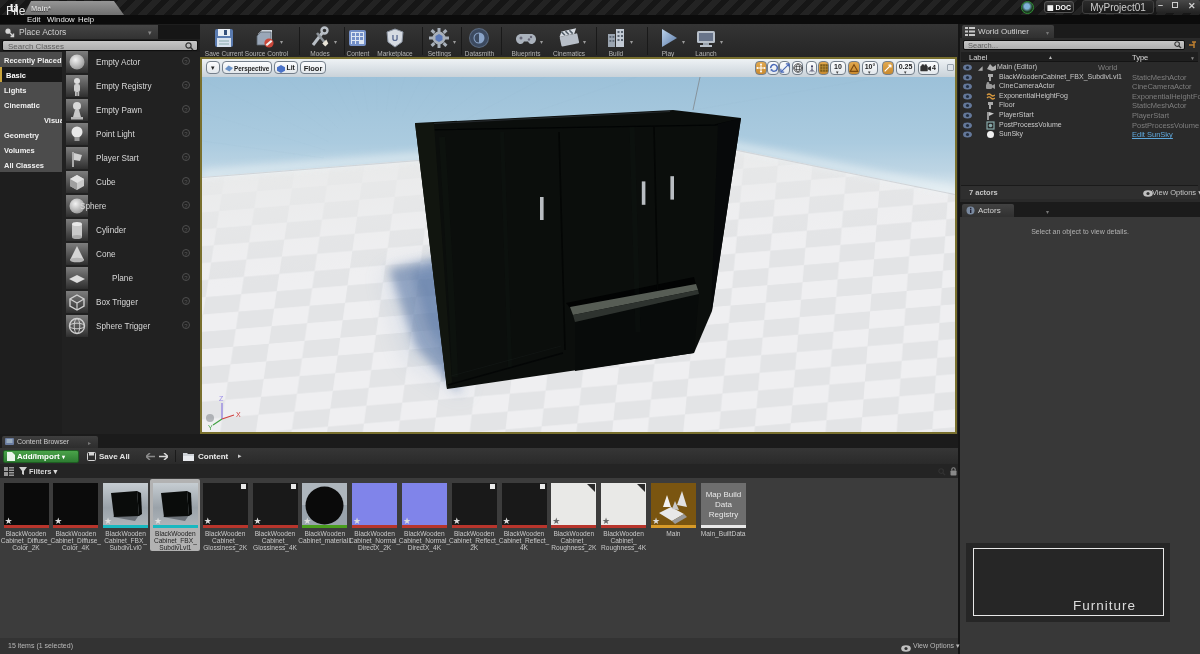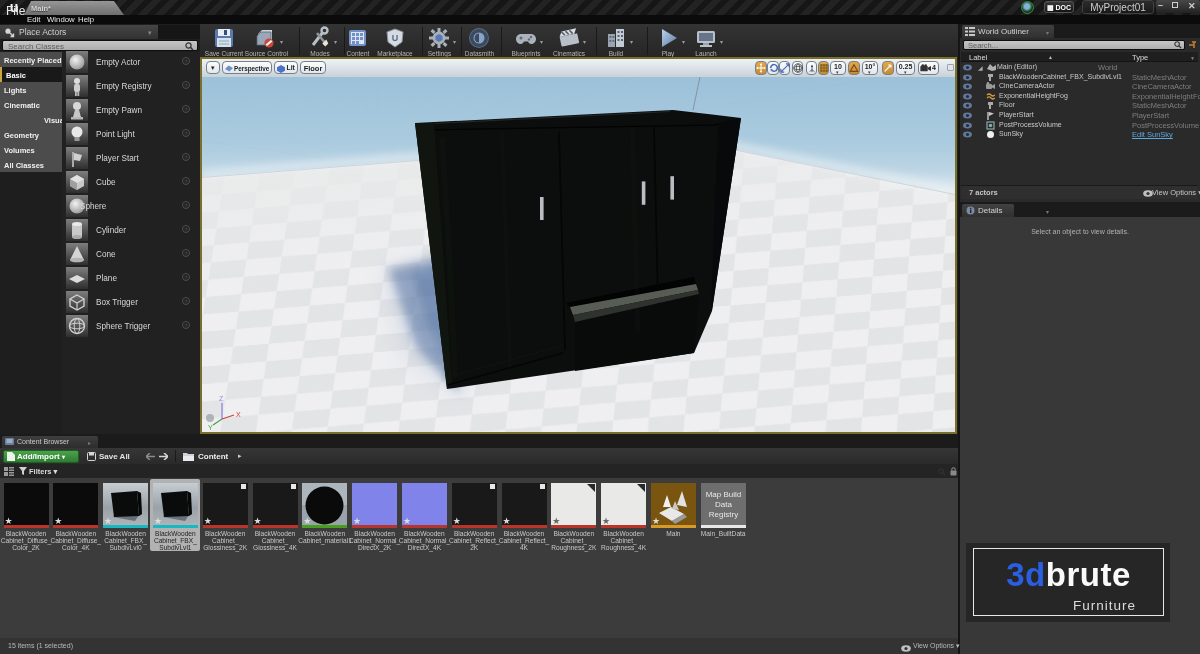--- a/index.html
+++ b/index.html
@@ -133,21 +133,21 @@
       <rect width="22" height="22" fill="url(#gb)"></rect>
       <path d="M11 3 L18 17 L4 17 Z" fill="#d5d5d5"></path>
       <ellipse cx="11" cy="17" rx="7" ry="2.3" fill="#b5b5b5"></ellipse>
     </svg>
 <div class="abs li-label" style="left:96px;top:250px">Cone</div>
 <div class="abs" style="left:182px;top:249px;width:8px;height:8px;border:1px solid #4e4e4e;border-radius:50%;color:#555;font-size:6px;text-align:center;line-height:8px">?</div>
 <svg class="abs" style="left:66px;top:267px" width="22" height="22" viewBox="0 0 22 22">
       <rect width="22" height="22" fill="url(#gb)"></rect>
       <path d="M11 8 L19 12 L11 16 L3 12 Z" fill="#dcdcdc"></path>
     </svg>
-<div class="abs li-label" style="left:96px;top:274px">Plane</div>
+<div class="abs li-label" style="left:112px;top:274px">Plane</div>
 <div class="abs" style="left:182px;top:273px;width:8px;height:8px;border:1px solid #4e4e4e;border-radius:50%;color:#555;font-size:6px;text-align:center;line-height:8px">?</div>
 <svg class="abs" style="left:66px;top:291px" width="22" height="22" viewBox="0 0 22 22">
       <rect width="22" height="22" fill="url(#gb)"></rect>
       <path d="M11 4 L18 8 L18 15 L11 19 L4 15 L4 8 Z" fill="none" stroke="#cfcfcf" stroke-width="1.4"></path>
       <path d="M4 8 L11 12 L18 8 M11 12 L11 19" fill="none" stroke="#cfcfcf" stroke-width="1.2"></path>
     </svg>
 <div class="abs li-label" style="left:96px;top:298px">Box Trigger</div>
 <div class="abs" style="left:182px;top:297px;width:8px;height:8px;border:1px solid #4e4e4e;border-radius:50%;color:#555;font-size:6px;text-align:center;line-height:8px">?</div>
 <svg class="abs" style="left:66px;top:315px" width="22" height="22" viewBox="0 0 22 22">
       <rect width="22" height="22" fill="url(#gb)"></rect>
@@ -572,27 +572,26 @@
       <circle cx="5" cy="3.5" r="1.6" fill="#333"></circle>
     </svg>
 <div class="abs" style="left:1152px;top:188px;color:#c6c6c6;font-size:7.5px;white-space:nowrap">View Options ▾</div>
 <div class="abs" style="left:960px;top:202px;width:240px;height:15px;background:#1b1b1b"></div>
 <div class="abs" style="left:962px;top:204px;width:52px;height:13px;background:linear-gradient(#424242,#303030);border-radius:2px 2px 0 0"></div>
 <svg class="abs" style="left:966px;top:206px" width="9" height="9" viewBox="0 0 9 9">
       <circle cx="4.5" cy="4.5" r="4" fill="#7a8aa0"></circle>
       <rect x="4" y="3.5" width="1.4" height="3.5" fill="#223"></rect>
       <rect x="4" y="1.8" width="1.4" height="1.2" fill="#223"></rect>
     </svg>
-<div class="abs" style="left:978px;top:206px;color:#d2d2d2;font-size:8px">Details</div>
+<div class="abs" style="left:978px;top:206px;color:#d2d2d2;font-size:8px">Actors</div>
 <div class="abs" style="left:1046px;top:208px;color:#777;font-size:6px">▾</div>
 <div class="abs" style="left:960px;top:217px;width:240px;height:437px;background:#383838"></div>
 <div class="abs" style="left:960px;top:228px;width:240px;color:#b2b2b2;font-size:7px;text-align:center">Select an object to view details.</div>
 <div class="abs" style="left:966px;top:543px;width:204px;height:79px;background:#262626"></div>
 <div class="abs" style="left:973px;top:548px;width:191px;height:68px;border:1.5px solid #e8e8e8"></div>
-<div class="abs" style="left:973px;top:556px;width:191px;height:36px;text-align:center;font-size:33px;font-weight:bold;color:#fafafa;letter-spacing:0.5px"><span style="color:#2b5fe3">3d</span><span>brute</span></div>
 <div class="abs" style="left:1000px;top:598px;width:136px;text-align:right;font-size:13.5px;color:#dcdcdc;letter-spacing:1px">Furniture</div>
 
 <div class="abs" style="left:0;top:434px;width:958px;height:220px;background:#1b1b1b"></div>
 <div class="abs" style="left:2px;top:436px;width:96px;height:12px;background:linear-gradient(#3e3e3e,#2d2d2d);border-radius:2px 2px 0 0"></div>
 <svg class="abs" style="left:5px;top:438px" width="9" height="9" viewBox="0 0 9 9">
       <rect x="0" y="0" width="9" height="7" rx="1" fill="#6a7ca0"></rect>
       <rect x="1.5" y="1.5" width="6" height="1" fill="#cdd"></rect>
       <rect x="1.5" y="3.5" width="6" height="1" fill="#cdd"></rect>
     </svg>
 <div class="abs" style="left:17px;top:438px;color:#c9c9c9;font-size:7px">Content Browser</div>

